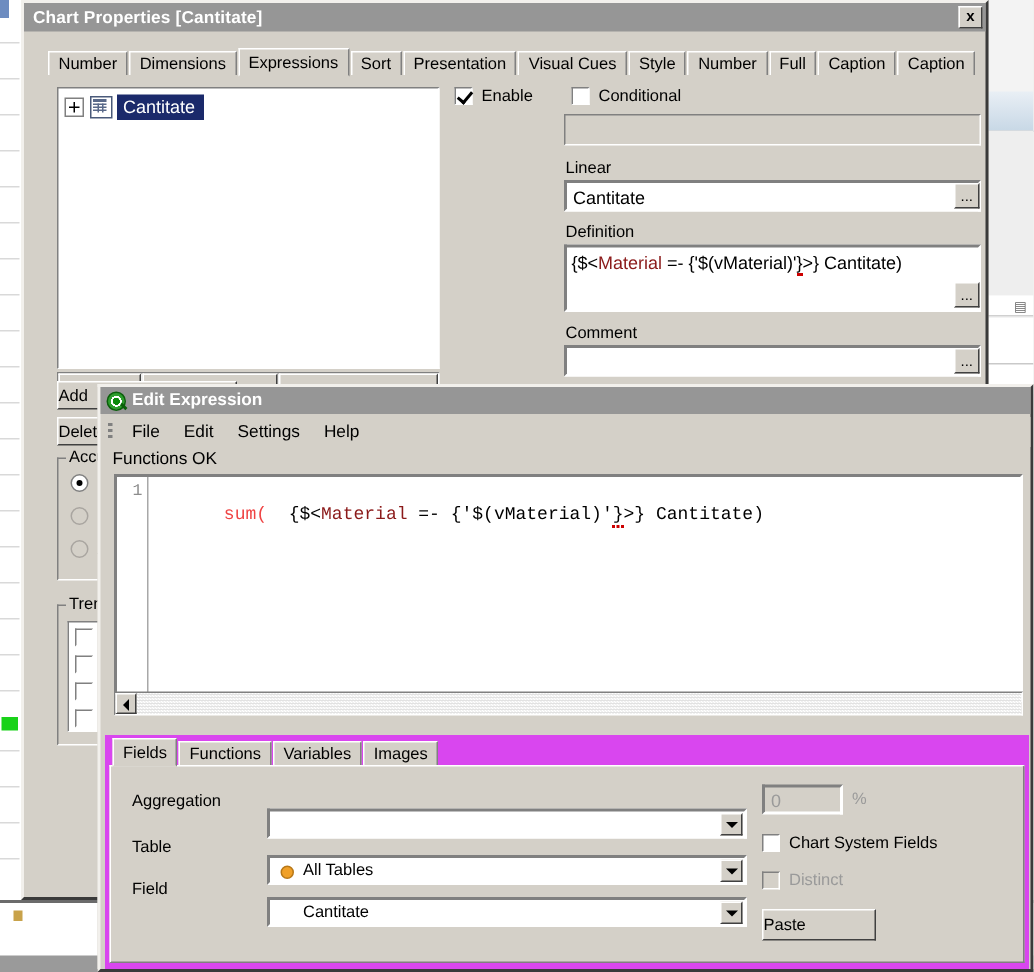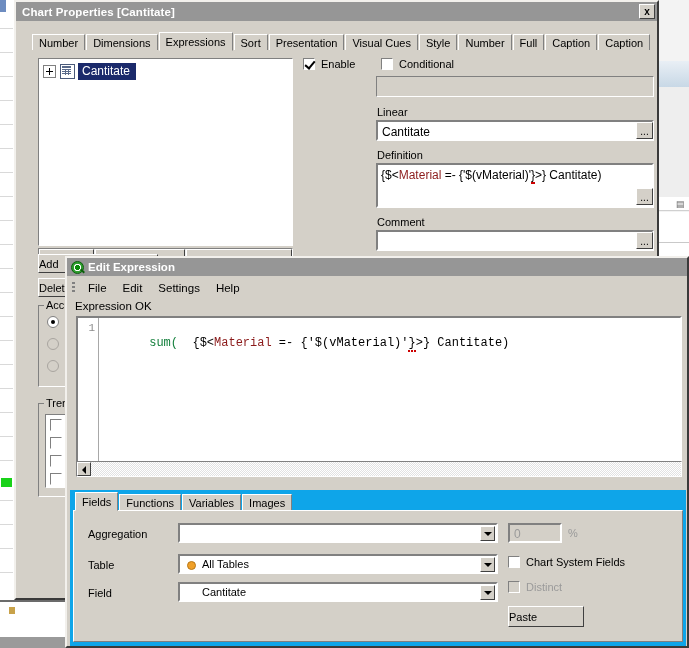--- a/index.html
+++ b/index.html
@@ -48,21 +48,21 @@
   .lbl{position:absolute;font-size:11px;color:#000;white-space:nowrap;}
   .chk{width:12px;height:12px;background:#ffffff;border:1px solid;
        border-color:#808080 #ffffff #ffffff #808080;box-sizing:border-box;position:relative;}
   .chk.checked:after{content:"";position:absolute;left:3px;top:0px;width:4px;height:8px;
        border:solid #000;border-width:0 2px 2px 0;transform:rotate(40deg);}
   .chk.dis{background:#d4d0c8;}
   .radio{width:12px;height:12px;border-radius:50%;background:#ffffff;
          border:1px solid #808080;box-sizing:border-box;position:relative;}
   .radio.sel:after{content:"";position:absolute;left:3px;top:3px;width:4px;height:4px;border-radius:50%;background:#000;}
   .radio.dis{background:#d4d0c8;border-color:#a9a5a0;}
-  .combo{position:absolute;background:#ffffff;border:2px solid;border-color:#808080 #ffffff #ffffff #808080;box-sizing:border-box;}
+  .combo{position:absolute;background:#ffffff;border:2px solid;border-color:#808080 #ffffff #ffffff #808080;box-sizing:border-box;margin-top:16px;}
   .combo .val{position:absolute;left:6px;top:2px;font-size:11px;white-space:nowrap;}
   .cbtn{position:absolute;right:1px;top:1px;width:15px;height:15px;background:#d4d0c8;
         border:1px solid;border-color:#ffffff #404040 #404040 #ffffff;box-sizing:border-box;}
   .cbtn:after{content:"";position:absolute;left:3px;top:5px;border-left:4px solid transparent;
         border-right:4px solid transparent;border-top:4px solid #000;}
   .ellipsisbtn{position:absolute;background:#d4d0c8;border:1px solid;
         border-color:#ffffff #404040 #404040 #ffffff;font-size:10px;line-height:1;
         display:flex;align-items:flex-end;justify-content:center;box-sizing:border-box;padding-bottom:1px;}
   .groupbox{position:absolute;border:1px solid;border-color:#808080 #ffffff #ffffff #808080;}
   .grouplbl{position:absolute;background:#d4d0c8;padding:0 2px;font-size:11px;}
@@ -90,32 +90,32 @@
   .qicon:after{content:"";position:absolute;left:8px;top:8px;width:5px;height:2px;background:#0a5f0a;transform:rotate(45deg);}
   #ee-menu{position:absolute;left:2px;top:20px;width:618px;height:20px;background:#d4d0c8;display:flex;align-items:center;}
   #ee-menu .grip{width:3px;height:12px;margin:0 5px 0 3px;
      background:repeating-linear-gradient(#808080 0 2px,transparent 2px 4px);}
   #ee-menu .mi{padding:2px 8px;font-size:11.5px;}
   #ee-status{position:absolute;left:8px;top:42px;font-size:11.5px;}
   #ee-code{position:absolute;left:9px;top:58px;width:606px;height:152px;}
   .gutter{position:absolute;left:0;top:0;width:20px;height:100%;background:#ffffff;border-right:1px solid #a8a8a8;}
   .gutter span{position:absolute;right:3px;top:4px;color:#8c8c8c;font-family:"Liberation Mono",monospace;font-size:11px;}
   .codeline{position:absolute;left:28px;top:4px;font-family:"Liberation Mono",monospace;font-size:12px;white-space:pre;}
-  .k-fn{color:#15803d;}
+  .k-fn{color:#ef4444;}
   .k-fld{color:#8b1a1a;}
   .k-plain{color:#000;}
   .squiggle{border-bottom:2px dotted #cc0000;}
   #ee-hs{position:absolute;left:9px;top:203px;width:606px;height:16px;
      background:repeating-conic-gradient(#ffffff 0% 25%, #e2e2e2 0% 50%) 0 0/2px 2px;
      border:1px solid;border-color:#808080 #fff #fff #808080;box-sizing:border-box;}
   #ee-hs .arrowbtn{position:absolute;left:0;top:0;width:14px;height:14px;background:#d4d0c8;
      border:1px solid;border-color:#fff #404040 #404040 #fff;box-sizing:border-box;}
   #ee-hs .arrowbtn:after{content:"";position:absolute;left:4px;top:3px;border-top:4px solid transparent;
      border-bottom:4px solid transparent;border-right:4px solid #000;}
-  #ee-lower{position:absolute;left:3px;top:232px;width:616px;height:156px;background:#0ea5e9;}
+  #ee-lower{position:absolute;left:3px;top:232px;width:616px;height:156px;background:#d946ef;}
   #ee-tabs{left:5px;top:2px;}
   #ee-tabpanel{position:absolute;left:3px;top:20px;width:610px;height:132px;background:#d4d0c8;
      border:1px solid;border-color:#ffffff #808080 #808080 #ffffff;box-sizing:border-box;}
 </style>
 </head>
 <body>
 
 <div id="desktop">
   <div class="bg-left-strip"></div>
   <div class="bg-left-lines">
@@ -283,21 +283,21 @@
     <span class="mi">Edit</span>
     <span class="mi">Settings</span>
     <span class="mi">Help</span>
   </div>
 
   <div id="ee-title">
     <span class="qicon"></span>
     <span>Edit Expression</span>
   </div>
 
-  <div id="ee-status">Expression OK</div>
+  <div id="ee-status">Functions OK</div>
 
   <div class="sunken2" id="ee-code">
     <div class="gutter">
       <span>1</span>
     </div>
     <div class="codeline">
       <span class="k-fn">sum(</span><span class="k-plain">  {$&lt;</span><span class="k-fld">Material</span><span class="k-plain"> =- {'$(vMaterial)'</span><span class="k-plain squiggle">}</span><span class="k-plain">&gt;} Cantitate)</span>
     </div>
   </div>
 

